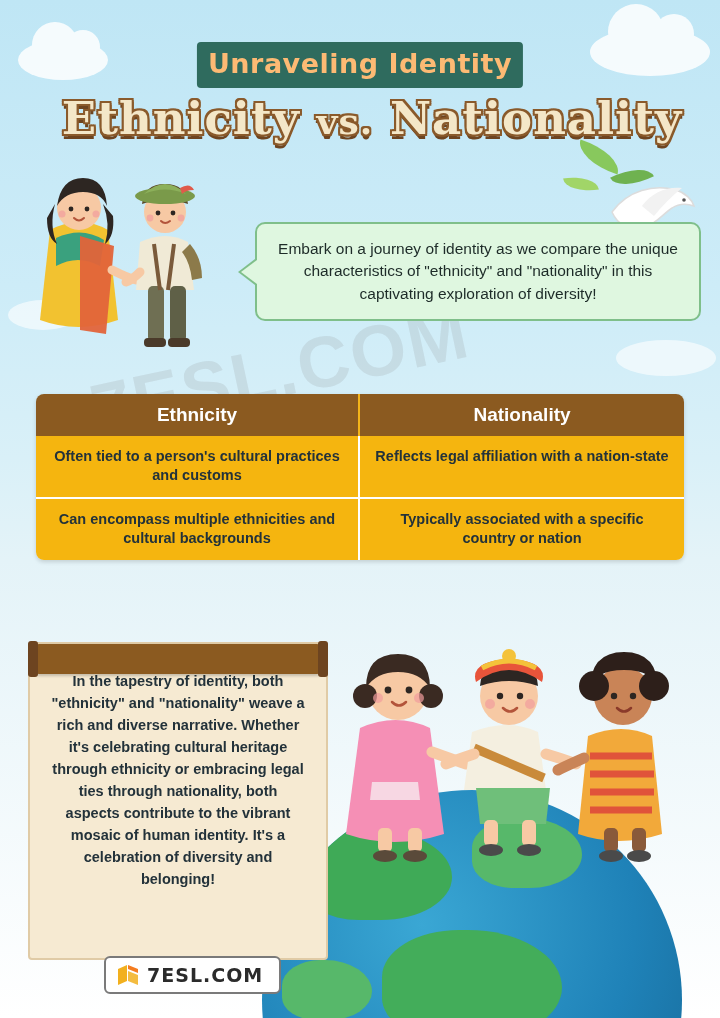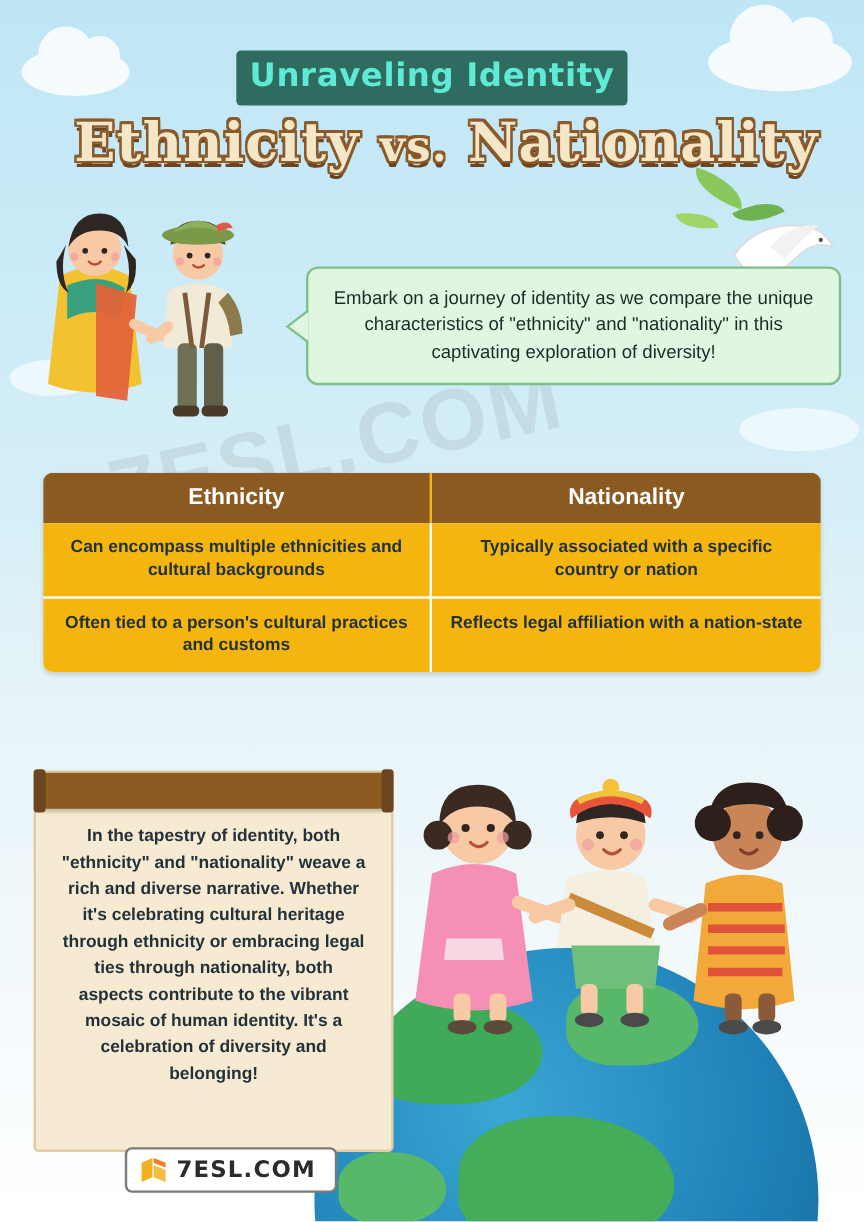--- a/index.html
+++ b/index.html
@@ -32,21 +32,21 @@
   .leaf.l2 { left: 612px; top: 168px; transform: rotate(-26deg); background:#5fa832; width:40px; height:18px;}
   .leaf.l3 { left: 564px; top: 176px; transform: rotate(-8deg); background:#9ad14f; width:34px;height:16px;}
 
   
   .dove { position:absolute; right: 22px; top: 172px; width: 96px; height: 72px; }
   
   .title-ribbon {
     position: absolute; left: 50%; transform: translateX(-50%);
     top: 42px;
     background: #2f6b5e;
-    color: #5eead4;
+    color: #fdba74;
     padding: 6px 11px 9px;
     border-radius: 4px;
     font-size: 27px;
     font-weight: bold;
     letter-spacing: .5px;
     white-space: nowrap;
     font-family: "DejaVu Sans", sans-serif;
   }
   .main-title {
     position: absolute; top: 92px; left: 0; width: 720px;
@@ -132,21 +132,21 @@
   }
   .table .body .row .cell.left { border-right: 2px solid #ffffff; }
   .table .body .row + .row .cell { border-top: 2px solid #ffffff; }
 
   
   .scroll {
     position: absolute; left: 28px; top: 642px; width: 300px; height: 318px;
     background: #f6ead2;
     border: 2px solid #e0cba6;
     border-radius: 4px;
-    padding: 42px 20px 16px;
+    padding: 26px 20px 16px;
     font-size: 14.5px;
     font-weight: bold;
     color: #23323a;
     line-height: 1.52;
     text-align: center;
   }
   .scroll-bar {
     position: absolute; left: 36px; top: 644px; width: 284px; height: 30px;
     background: #8b5a20;
     border-radius: 3px;
@@ -265,26 +265,26 @@
     <span>Embark on a journey of identity as we compare the unique characteristics of "ethnicity" and "nationality" in this captivating exploration of diversity!</span>
   </div>
 
   <div class="table">
     <div class="row head">
       <div class="cell left">Ethnicity</div>
       <div class="cell">Nationality</div>
     </div>
     <div class="body">
       <div class="row">
+        <div class="cell left">Often tied to a person's cultural practices and customs</div>
+        <div class="cell">Reflects legal affiliation with a nation-state</div>
+      </div>
+      <div class="row">
         <div class="cell left">Can encompass multiple ethnicities and cultural backgrounds</div>
         <div class="cell">Typically associated with a specific country or nation</div>
-      </div>
-      <div class="row">
-        <div class="cell left">Often tied to a person's cultural practices and customs</div>
-        <div class="cell">Reflects legal affiliation with a nation-state</div>
       </div>
     </div>
   </div>
 
   <div class="globe">
     <div class="land l-a"></div>
     <div class="land l-b"></div>
     <div class="land l-c"></div>
     <div class="land l-d"></div>
   </div>

